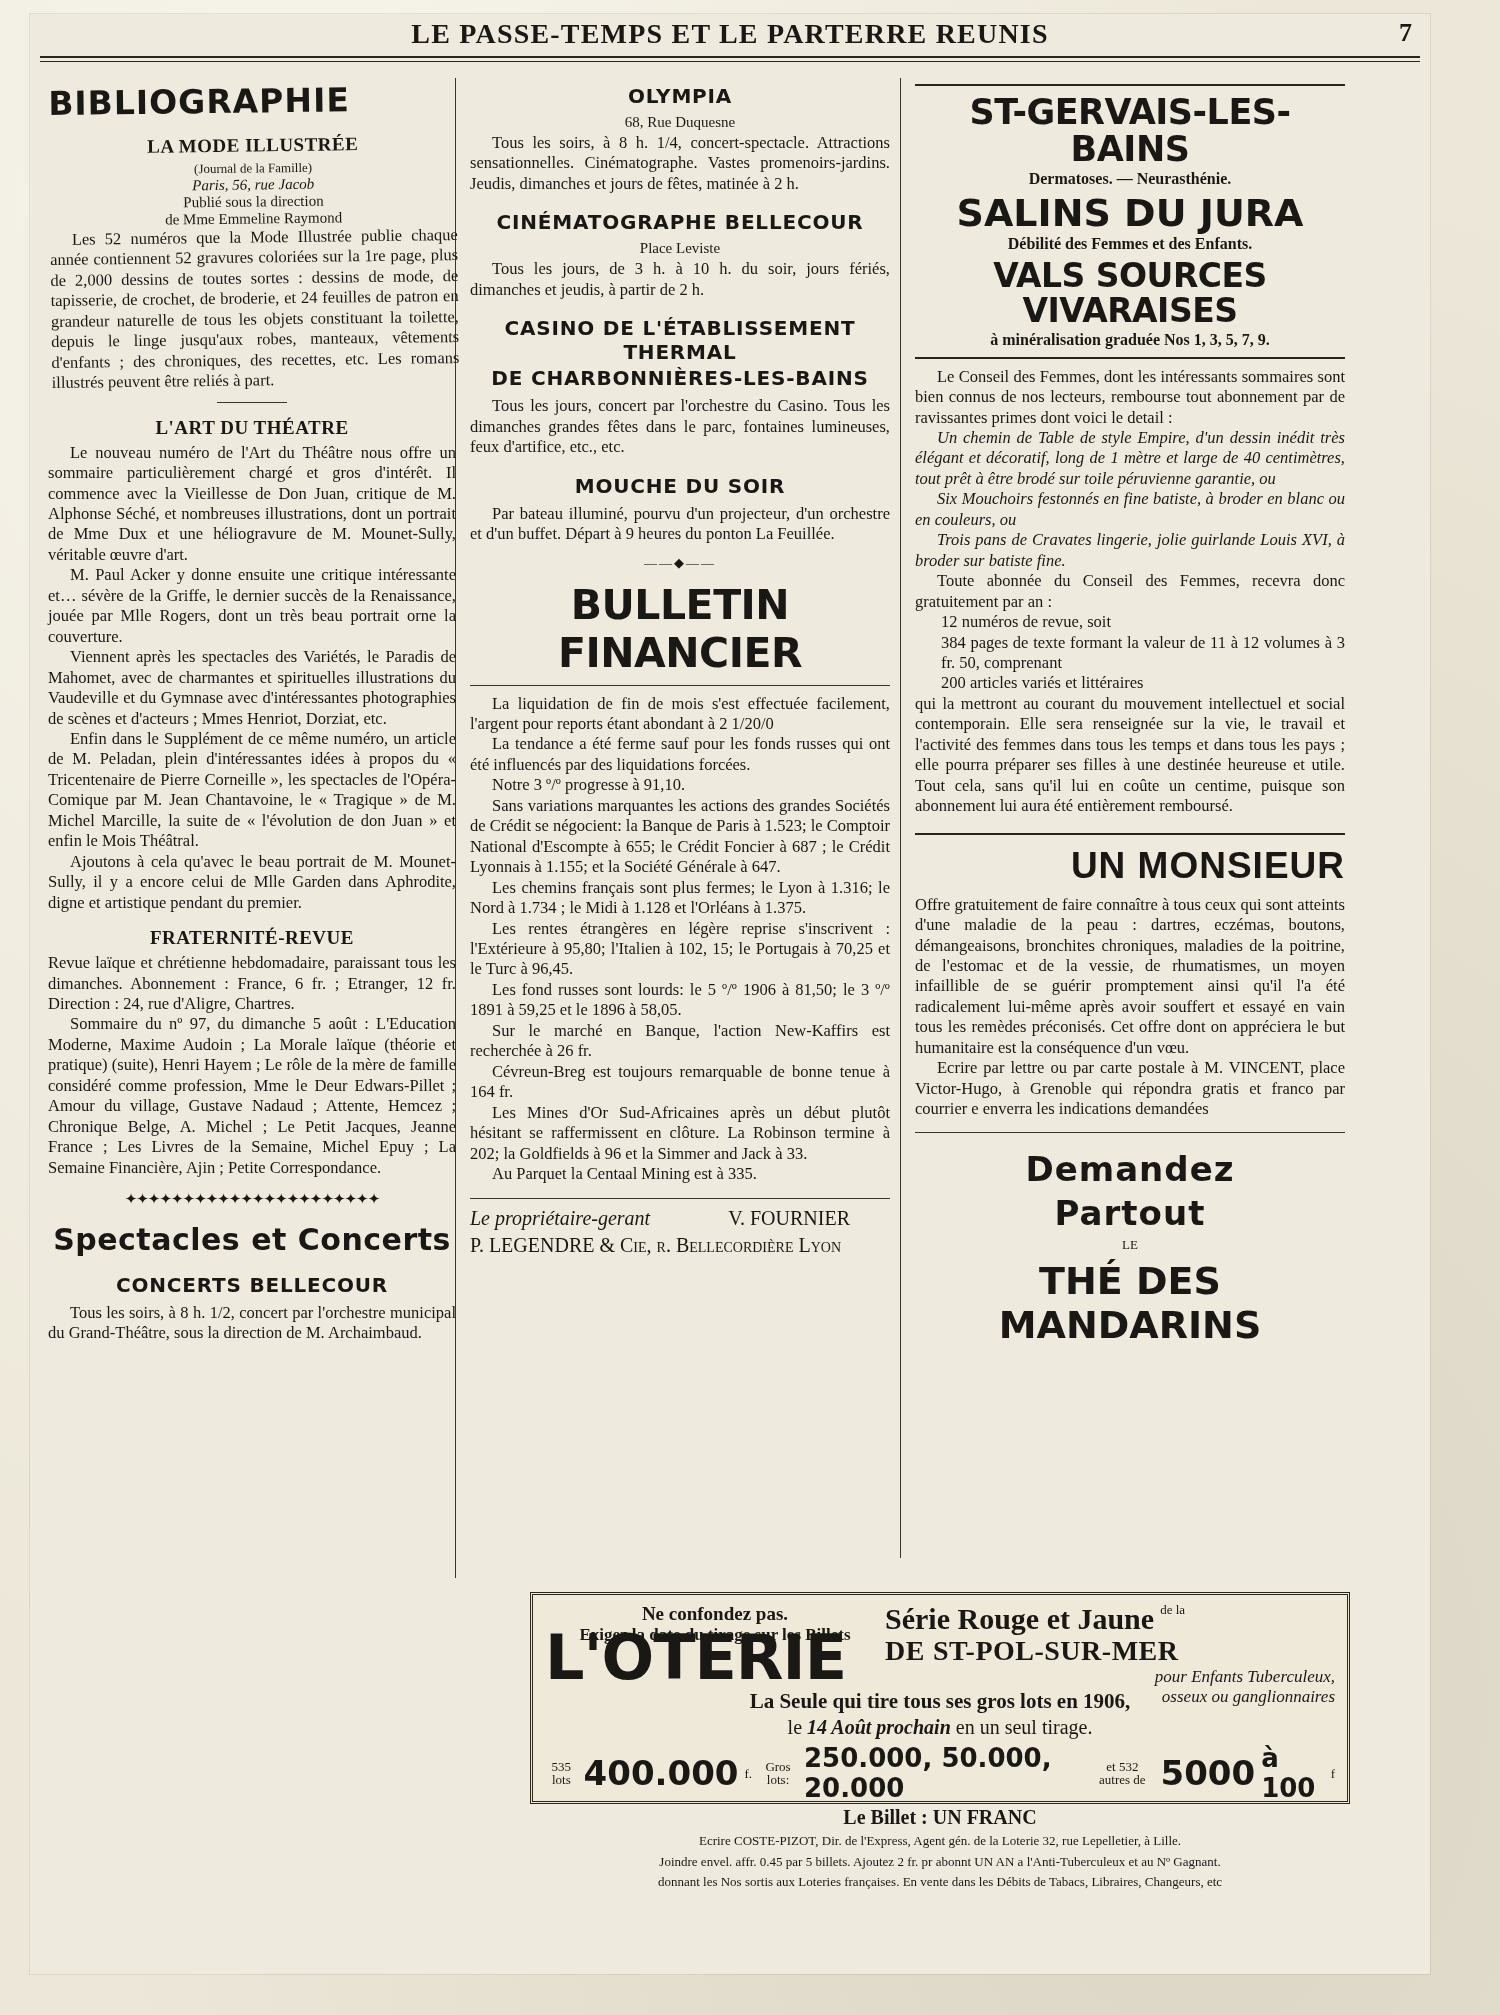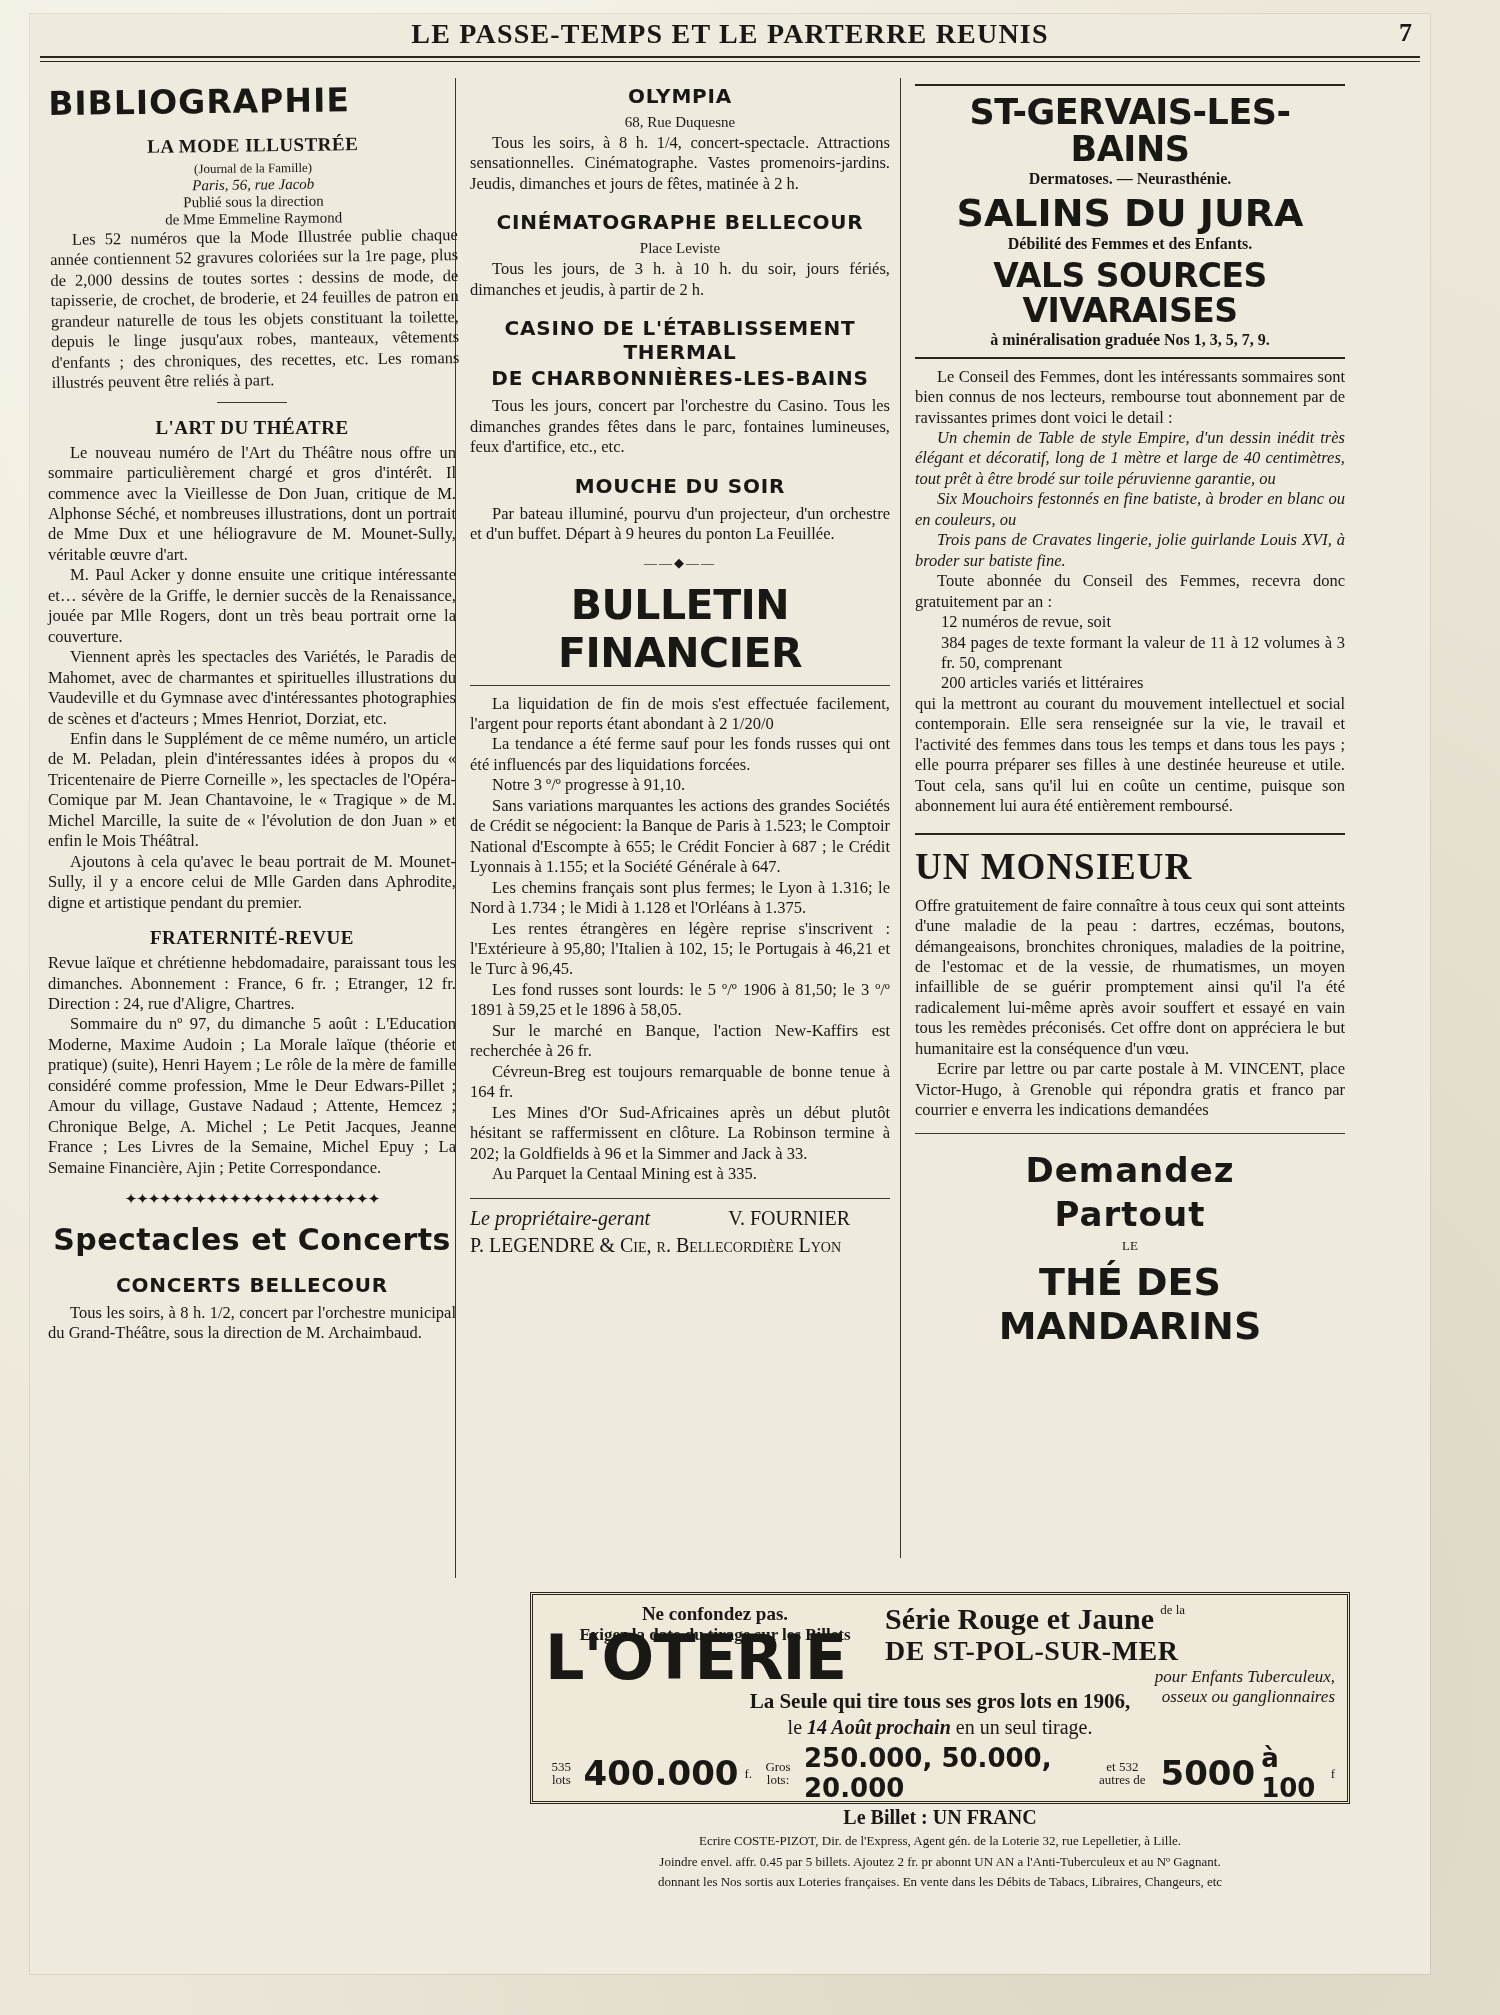--- a/index.html
+++ b/index.html
@@ -193,24 +193,24 @@
     line-height: 1.05;
   }
   .bsub {
     text-align: center;
     font-size: 16px;
     font-family: "Liberation Serif", serif;
     font-weight: 700;
     margin: 2px 0 6px;
   }
   .monsieur {
-    font-family: Liberation Serif, serif;
+    font-family: Liberation Sans, sans-serif;
     font-size: 37px;
     font-weight: 700;
-    text-align: left;
+    text-align: right;
     letter-spacing: 1px;
     margin: 10px 0 8px;
   }
   .demandez {
     font-family: "DejaVu Sans", sans-serif;
     font-weight: 700;
     text-align: center;
     font-size: 34px;
     letter-spacing: 1px;
   }
@@ -367,21 +367,21 @@
     <div class="divider-dia">——◆——</div>
 
     <div class="bulletin">BULLETIN FINANCIER</div>
     <div class="hr-thin"></div>
 
     <p class="ind">La liquidation de fin de mois s'est effectuée facilement, l'argent pour reports étant abondant à 2 1/20/0</p>
     <p class="ind">La tendance a été ferme sauf pour les fonds russes qui ont été influencés par des liquidations forcées.</p>
     <p class="ind">Notre 3 º/º progresse à 91,10.</p>
     <p class="ind">Sans variations marquantes les actions des grandes Sociétés de Crédit se négocient: la Banque de Paris à 1.523; le Comptoir National d'Escompte à 655; le Crédit Foncier à 687 ; le Crédit Lyonnais à 1.155; et la Société Générale à 647.</p>
     <p class="ind">Les chemins français sont plus fermes; le Lyon à 1.316; le Nord à 1.734 ; le Midi à 1.128 et l'Orléans à 1.375.</p>
-    <p class="ind">Les rentes étrangères en légère reprise s'inscrivent : l'Extérieure à 95,80; l'Italien à 102, 15; le Portugais à 46,21 et le Turc à 96,45.</p>
+    <p class="ind">Les rentes étrangères en légère reprise s'inscrivent : l'Extérieure à 95,80; l'Italien à 102, 15; le Portugais à 70,25 et le Turc à 96,45.</p>
     <p class="ind">Les fond russes sont lourds: le 5 º/º 1906 à 81,50; le 3 º/º 1891 à 59,25 et le 1896 à 58,05.</p>
     <p class="ind">Sur le marché en Banque, l'action New-Kaffirs est recherchée à 26 fr.</p>
     <p class="ind">Cévreun-Breg est toujours remarquable de bonne tenue à 164 fr.</p>
     <p class="ind">Les Mines d'Or Sud-Africaines après un début plutôt hésitant se raffermissent en clôture. La Robinson termine à 202; la Goldfields à 96 et la Simmer and Jack à 33.</p>
     <p class="ind">Au Parquet la Centaal Mining est à 335.</p>
 
     <div class="hr-thin" style="margin-top:14px"></div>
     <div class="sig" style="display:flex; justify-content:space-between; align-items:baseline;">
       <span class="it">Le propriétaire-gerant</span>
       <span class="sc" style="padding-right:40px">V. FOURNIER</span>

